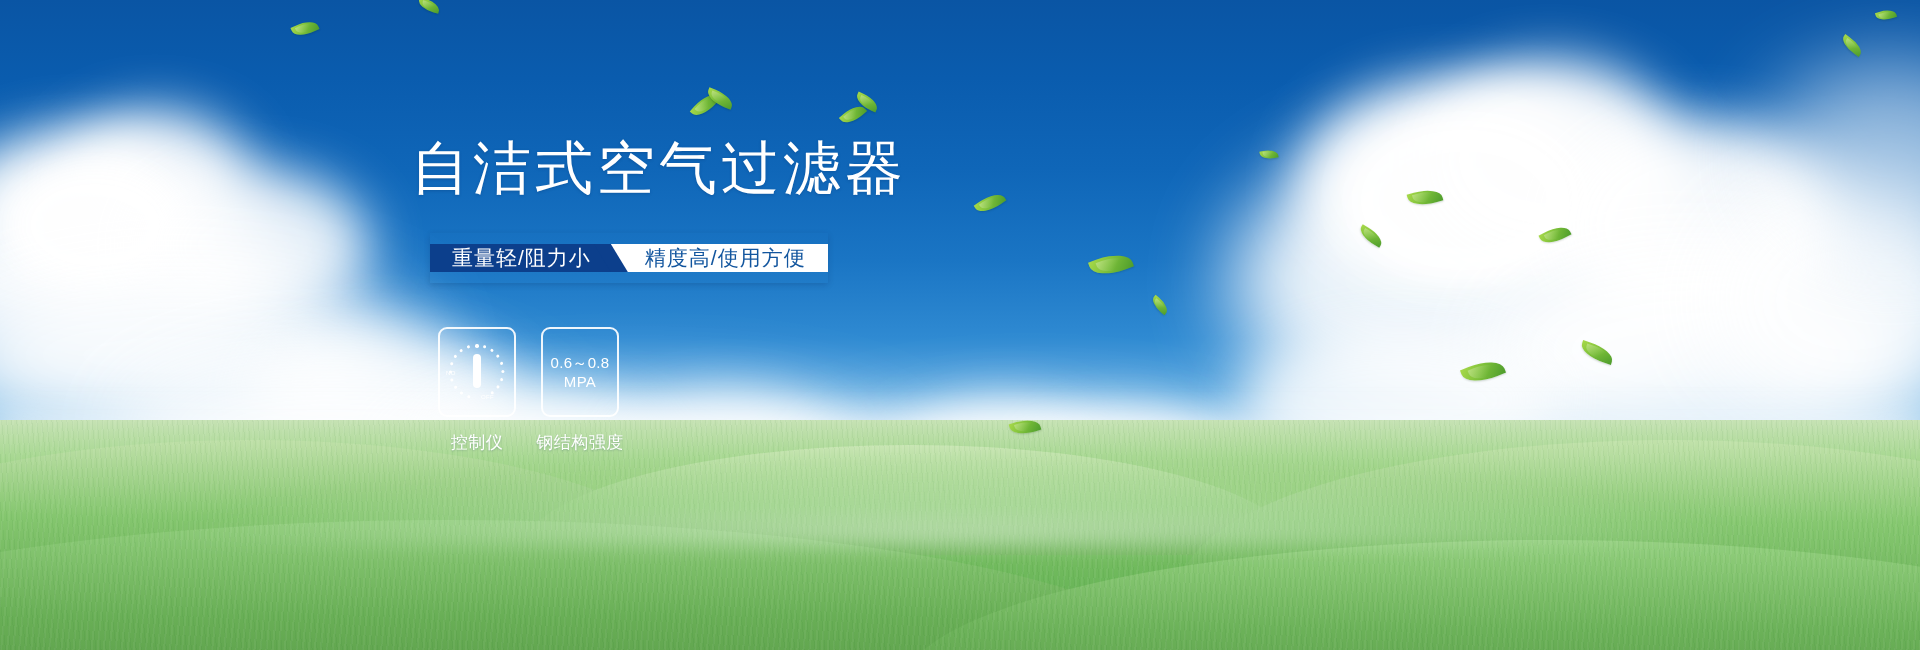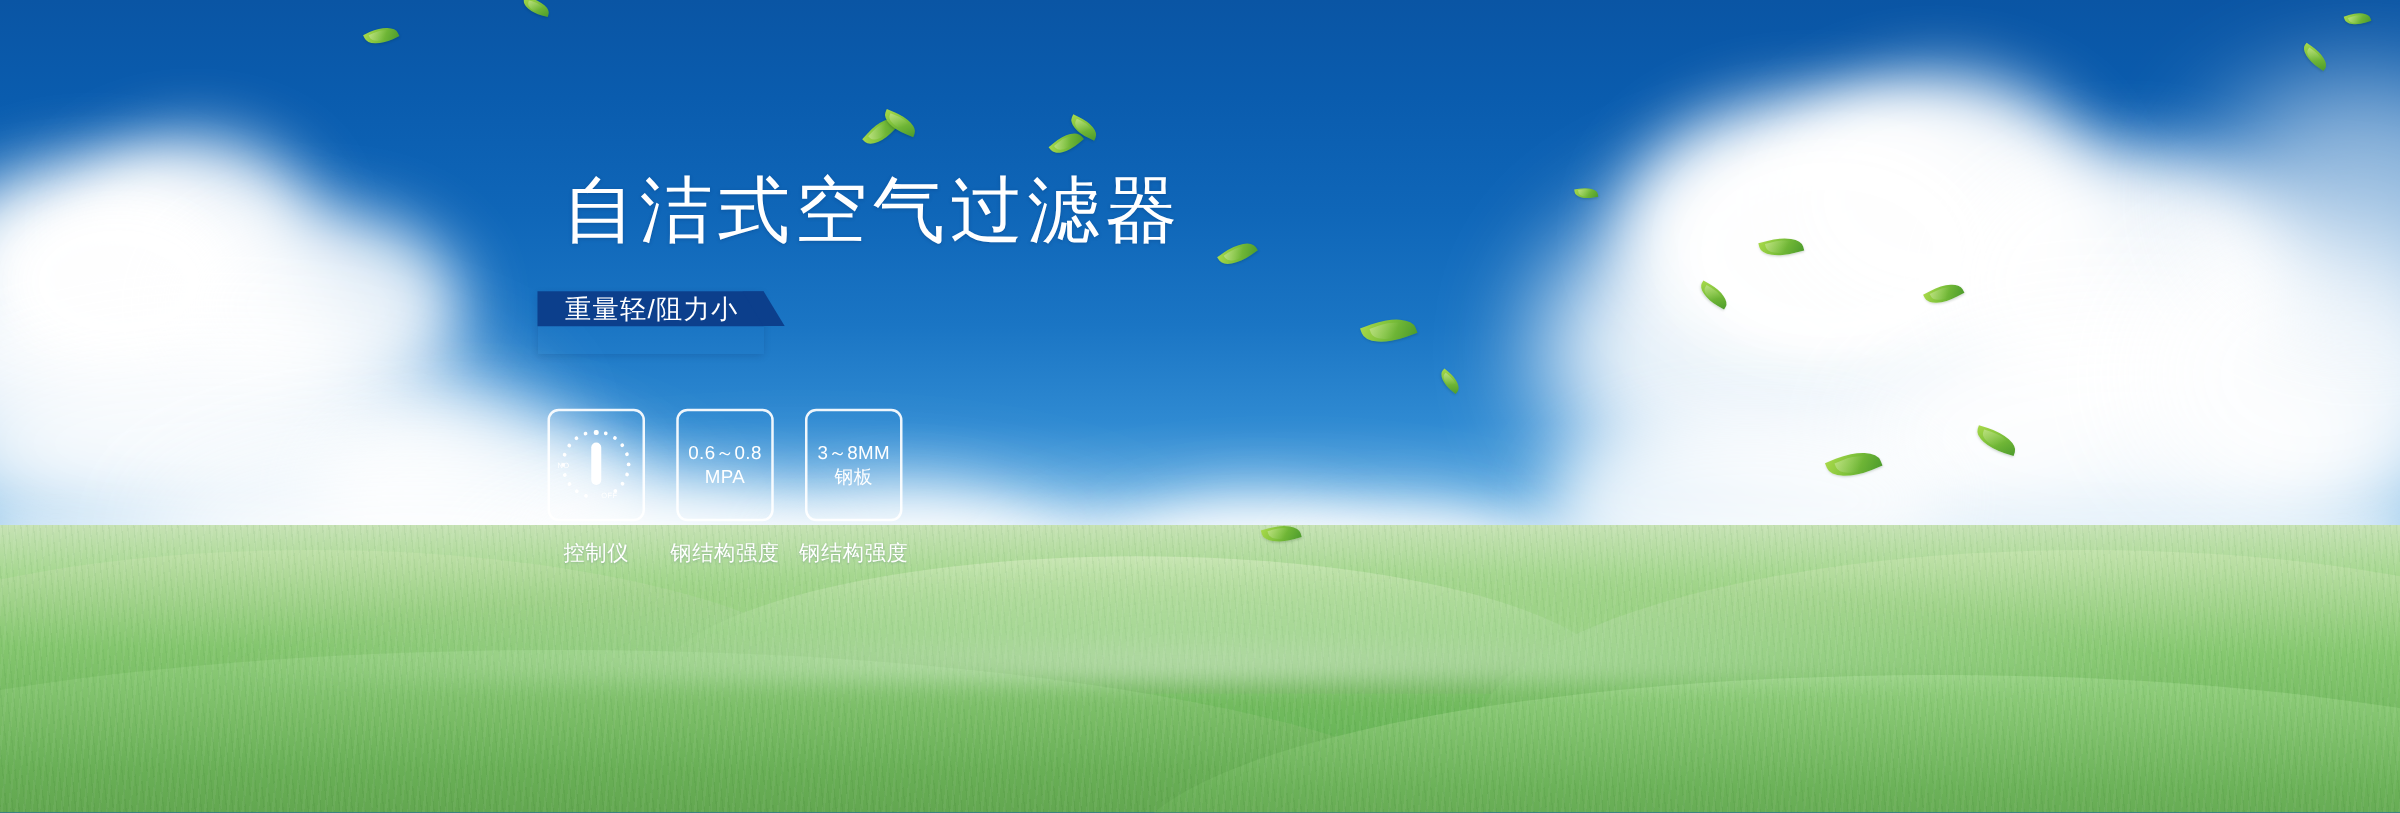--- a/index.html
+++ b/index.html
@@ -74,32 +74,32 @@
   .leaf::after{
     content:""; position:absolute; left:16%; top:16%; width:72%; height:72%;
     border-radius:0 78% 0 78%;
     background:linear-gradient(135deg, rgba(255,255,255,.30), rgba(255,255,255,0) 65%);
   }
 
   
   .content { position:absolute; left:0; top:0; width:1920px; height:650px; }
 
   .title {
-    position:absolute; left:450px; top:130px;
+    position:absolute; left:411px; top:130px;
     color:#ffffff;
     font-size:58px;
     letter-spacing:4px;
     font-weight:400;
     white-space:nowrap;
     text-shadow:0 1px 3px rgba(0,40,90,.25);
   }
 
   .tagbar {
     position:absolute; left:430px; top:233px;
-    display:flex; align-items:flex-start;
+    display:flex; align-items:center;
     height:50px;
     box-shadow:0 2px 6px rgba(0,30,70,.18);
   }
   .tag {
     display:flex; align-items:center; justify-content:center;
     font-size:21px; letter-spacing:1px; white-space:nowrap;
   }
   .tag.dark {
     background:#0c3f8c; color:#ffffff;
     padding:0 20px 0 22px;
@@ -276,20 +276,21 @@
 
   <div class="content">
 
     <div class="leaf" style="left:690px;top:98px;width:30px;height:14px;transform:rotate(-48deg);"></div>
     <div class="leaf" style="left:706px;top:92px;width:28px;height:13px;transform:rotate(22deg);"></div>
 
     <h1 class="title">自洁式空气过滤器</h1>
 
     <div class="tagbar">
       <div class="tag dark">重量轻/阻力小</div>
+      <div class="tag light">精度高/使用方便</div>
     </div>
 
     <div class="features">
 
       <div class="feature">
         <div class="fbox">
           <div class="dial">
             <div class="dot" style="transform:translate(0px,-26px)"></div>
             <div class="dot" style="transform:rotate(18deg) translate(0px,-26px)"></div>
             <div class="dot" style="transform:rotate(36deg) translate(0px,-26px)"></div>
@@ -318,26 +319,19 @@
 
       <div class="feature">
         <div class="fbox">
           <div class="ftext" style="white-space:pre-line;">0.6～0.8
 MPA</div>
         </div>
         <div class="flabel">钢结构强度</div>
       </div>
 
 
-      <div class="feature">
-        <div class="fbox">
-          <div class="ftext" style="white-space:pre-line;">3～8MM
-钢板</div>
-        </div>
-        <div class="flabel">钢结构强度</div>
-      </div>
 
 
     </div>
 
     <div class="leaf" style="left:1010px;top:420px;width:30px;height:14px;transform:rotate(-16deg);"></div>
   </div>
 </div>
 
 </body></html>

